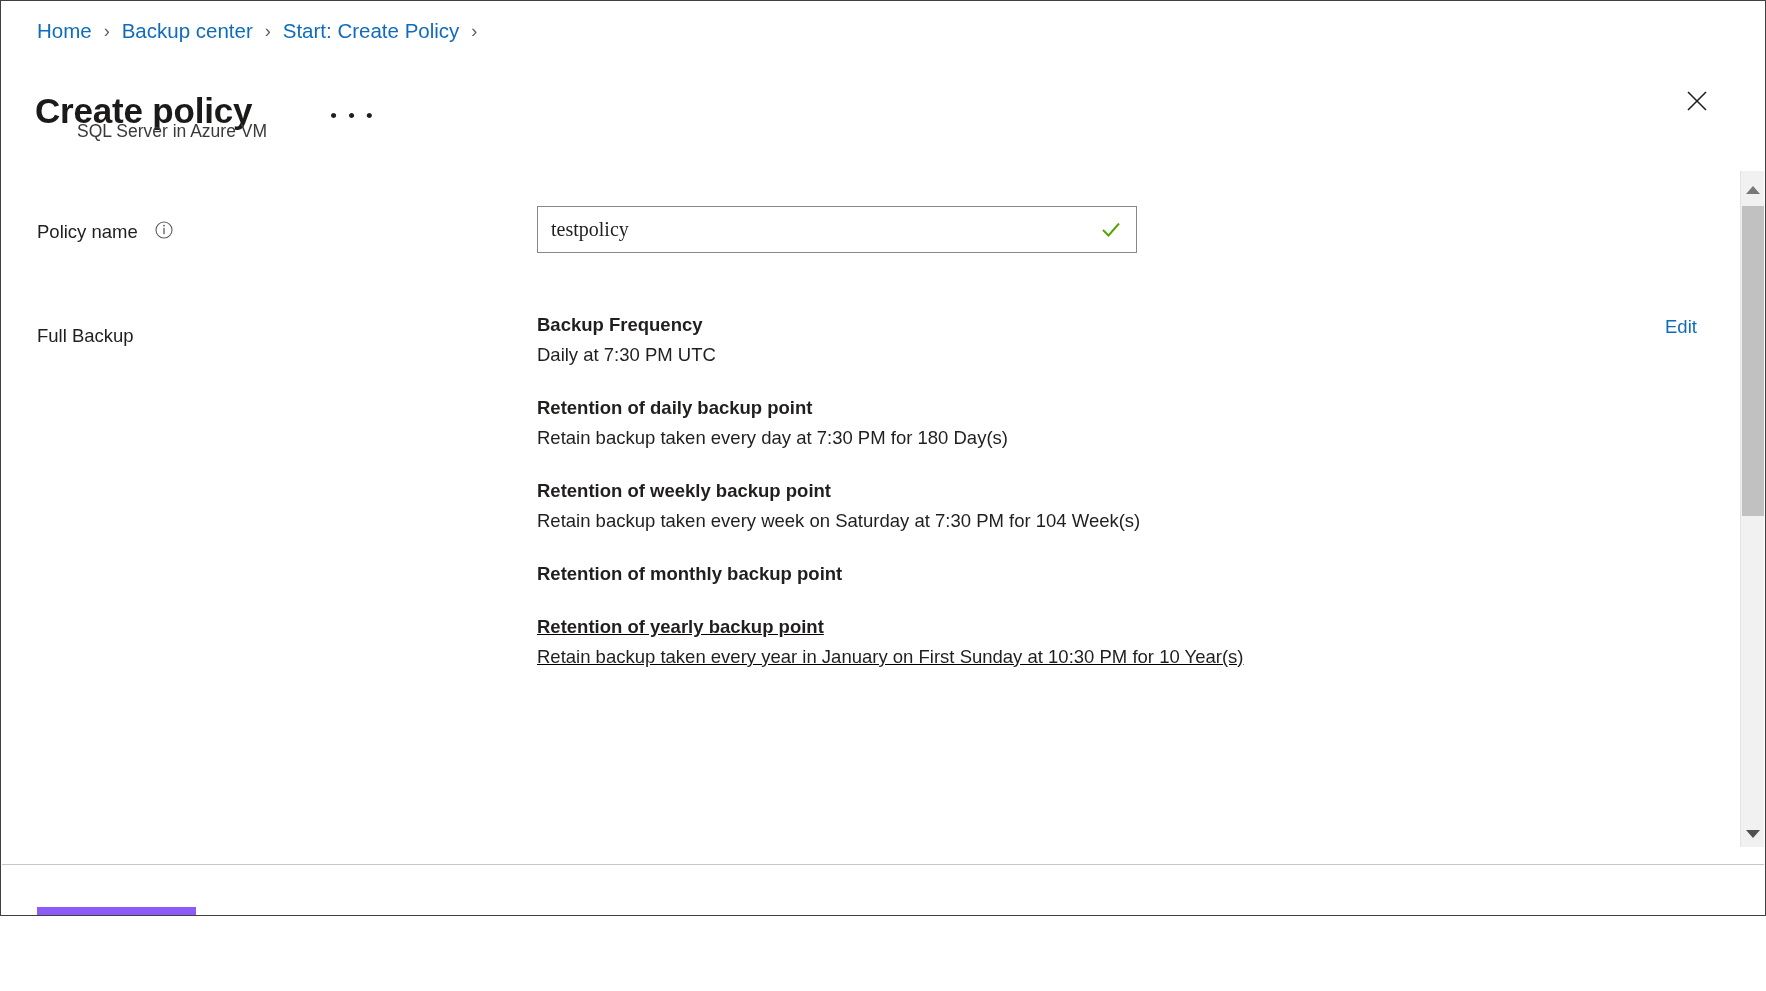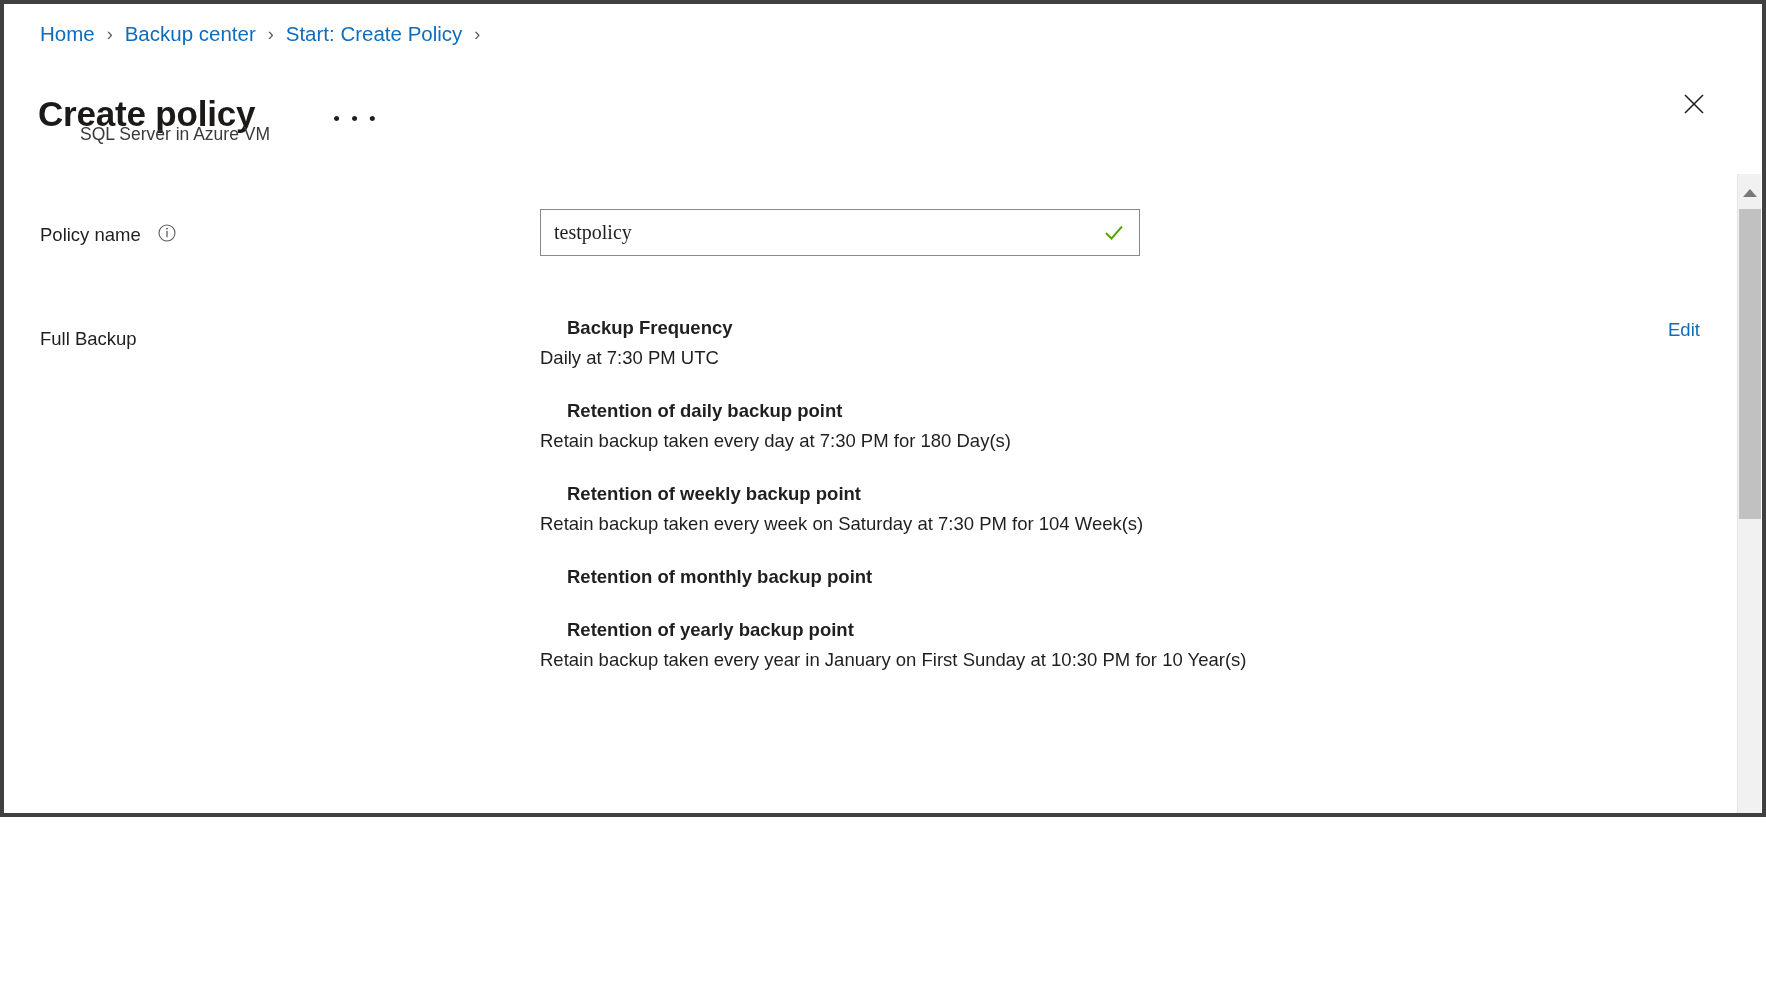--- a/index.html
+++ b/index.html
@@ -7,24 +7,24 @@
     padding: 0;
     background: #ffffff;
   }
   body {
     font-family: "Liberation Sans", sans-serif;
     -webkit-font-smoothing: antialiased;
   }
   #page {
     position: relative;
     width: 1766px;
-    height: 817px;
+    height: 916px;
     background: #ffffff;
     box-sizing: border-box;
-    border: 4px solid #404040;
+    border: 1px solid #404040;
     overflow: hidden;
   }
 
   
   .breadcrumb {
     position: absolute;
     left: 36px;
     top: 17px;
     display: flex;
     align-items: center;
@@ -158,28 +158,27 @@
   
   .row-fullbackup-label { left: 36px; top: 162px; }
 
   .detail-col {
     position: absolute;
     left: 536px;
     top: 150px;
     width: 1060px;
   }
   .detail-group { margin-bottom: 26px; }
-  .detail-group:last-child { margin-bottom: 0; }
+  .detail-group:last-child { margin-bottom: 0; text-decoration: underline; }
   .detail-head {
     font-size: 18.5px;
     font-weight: 700;
     color: #201f1e;
     line-height: 27px;
     margin-bottom: 3px;
-    margin-left: 27px;
   }
   .detail-text {
     font-size: 18.5px;
     font-weight: 400;
     color: #201f1e;
     line-height: 27px;
   }
 
   .edit-link {
     position: absolute;

